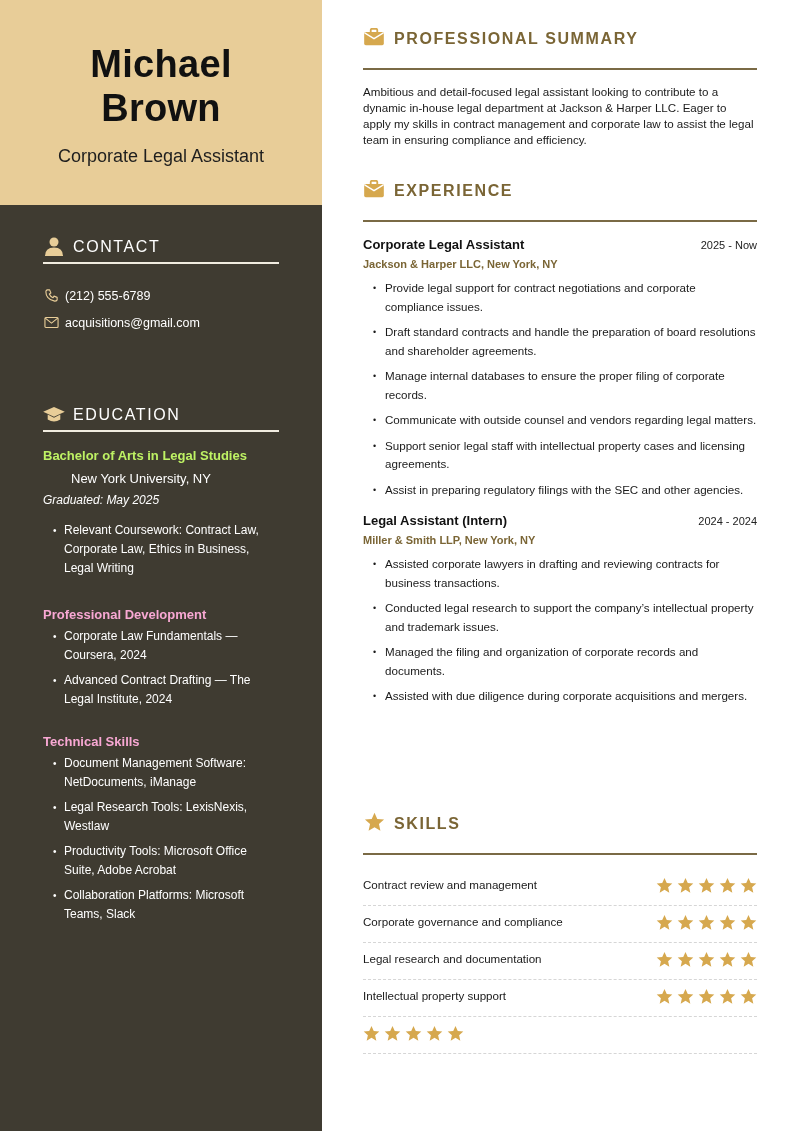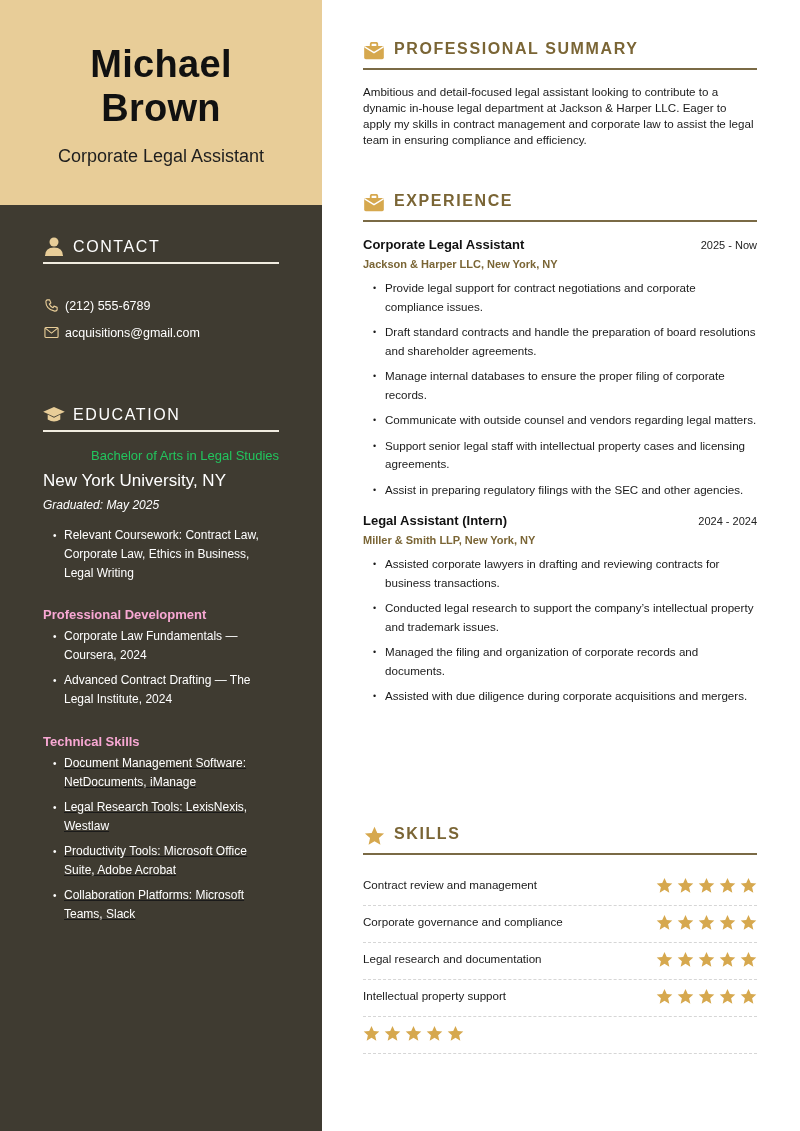--- a/index.html
+++ b/index.html
@@ -15,32 +15,32 @@
   .role { position: absolute; left: 0; right: 0; top: 146px; font-size: 18px; color: #1e1e1e; }
 
   .side-section { position: absolute; left: 43px; width: 236px; }
   .side-heading { display: flex; align-items: center; height: 28px; border-bottom: 2px solid #f1ece0; padding-bottom: 4px; }
   .side-heading .hicon { width: 22px; height: 22px; margin-right: 8px; display: flex; align-items: center; justify-content: center; }
   .side-heading .htext { color: #ffffff; font-size: 16px; font-weight: 400; letter-spacing: 1.6px; }
 
   .contact-item { display: flex; align-items: center; height: 27px; color: #ffffff; font-size: 12.5px; }
   .contact-item .cicon { width: 16px; height: 16px; margin-right: 6px; display: flex; align-items: center; justify-content: center; }
 
-  .edu-title { color: #22c55e; font-weight: 400; font-size: 13px; text-align: right; }
-  .edu-school { color: #ffffff; font-size: 17px; margin-top: 8px; }
+  .edu-title { color: #bef264; font-weight: 700; font-size: 13px; }
+  .edu-school { color: #ffffff; font-size: 13px; margin-top: 8px; margin-left: 28px; }
   .edu-grad { color: #ffffff; font-size: 12px; font-style: italic; margin-top: 7px; }
   .side-sub { color: #f9a8d4; font-weight: 700; font-size: 13px; }
 
   ul.side-list { list-style: none; margin-left: 10px; }
   ul.side-list li { position: relative; color: #ffffff; font-size: 12px; line-height: 19px; padding-left: 11px; margin-bottom: 6px; }
   ul.side-list li::before { content: "•"; position: absolute; left: 0; top: 0; font-size: 10px; color: #ffffff; }
 
   
   .main { position: absolute; left: 363px; width: 394px; }
-  .main-heading { display: flex; align-items: flex-start; height: 30px; border-bottom: 2px solid #7a6a45; padding-bottom: 3px; }
+  .main-heading { display: flex; align-items: flex-end; height: 30px; border-bottom: 2px solid #7a6a45; padding-bottom: 20px; }
   .main-heading .hicon { width: 22px; height: 22px; margin-right: 9px; display: flex; align-items: center; justify-content: center; }
   .main-heading .htext { color: #7a6535; font-size: 16px; font-weight: 700; letter-spacing: 1.6px; }
 
   .summary { font-size: 11.6px; line-height: 16px; color: #1a1a1a; margin-top: 14px; }
 
   .job { position: relative; }
   .job-head { display: flex; justify-content: space-between; align-items: baseline; }
   .job-title { font-weight: 700; font-size: 13px; color: #111; }
   .job-dates { font-size: 11px; color: #222; }
   .job-company { color: #7a6535; font-weight: 700; font-size: 11px; margin-top: 6px; }
@@ -70,21 +70,21 @@
     <div class="side-section" style="top:236px;">
       <div class="side-heading">
         <span class="hicon">
           <svg width="18" height="20" viewBox="0 0 18 20">
               <circle cx="9" cy="5" r="4.5" fill="#e8cd98"></circle>
               <path d="M0 19 Q0 10.5 9 10.5 Q18 10.5 18 19 Z" fill="#e8cd98"></path>
             </svg>
         </span>
         <span class="htext">CONTACT</span>
       </div>
-      <div style="margin-top:28px;">
+      <div style="margin-top:18px;">
         <div class="contact-item">
           <span class="cicon">
             <svg width="15" height="15" viewBox="0 0 24 24">
                 <path d="M5 3 L9 3 L11 8 L8.5 9.5 Q10 13.5 14.5 15.5 L16 13 L21 15 L21 19 Q20 21 17 21 Q10 20 6 15 Q3 11 3 6 Q3 4 5 3 Z" fill="none" stroke="#e8cd98" stroke-width="1.8" stroke-linejoin="round"></path>
               </svg>
           </span>
           <span>(212) 555-6789</span>
         </div>
         <div class="contact-item">
           <span class="cicon">
@@ -121,21 +121,21 @@
     <div class="side-section" style="top:607px;">
       <div class="side-sub">Professional Development</div>
       <ul class="side-list" style="margin-top:5px;">
         <li>Corporate Law Fundamentals — Coursera, 2024</li>
         <li>Advanced Contract Drafting — The Legal Institute, 2024</li>
       </ul>
     </div>
 
     <div class="side-section" style="top:734px;">
       <div class="side-sub">Technical Skills</div>
-      <ul class="side-list" style="margin-top:5px;text-decoration:underline;">
+      <ul class="side-list" style="margin-top:5px;">
         <li>Document Management Software: NetDocuments, iManage</li>
         <li>Legal Research Tools: LexisNexis, Westlaw</li>
         <li>Productivity Tools: Microsoft Office Suite, Adobe Acrobat</li>
         <li>Collaboration Platforms: Microsoft Teams, Slack</li>
       </ul>
     </div>
   </div>
 
   <div class="main" style="top:40px;">
     <div class="main-heading">

